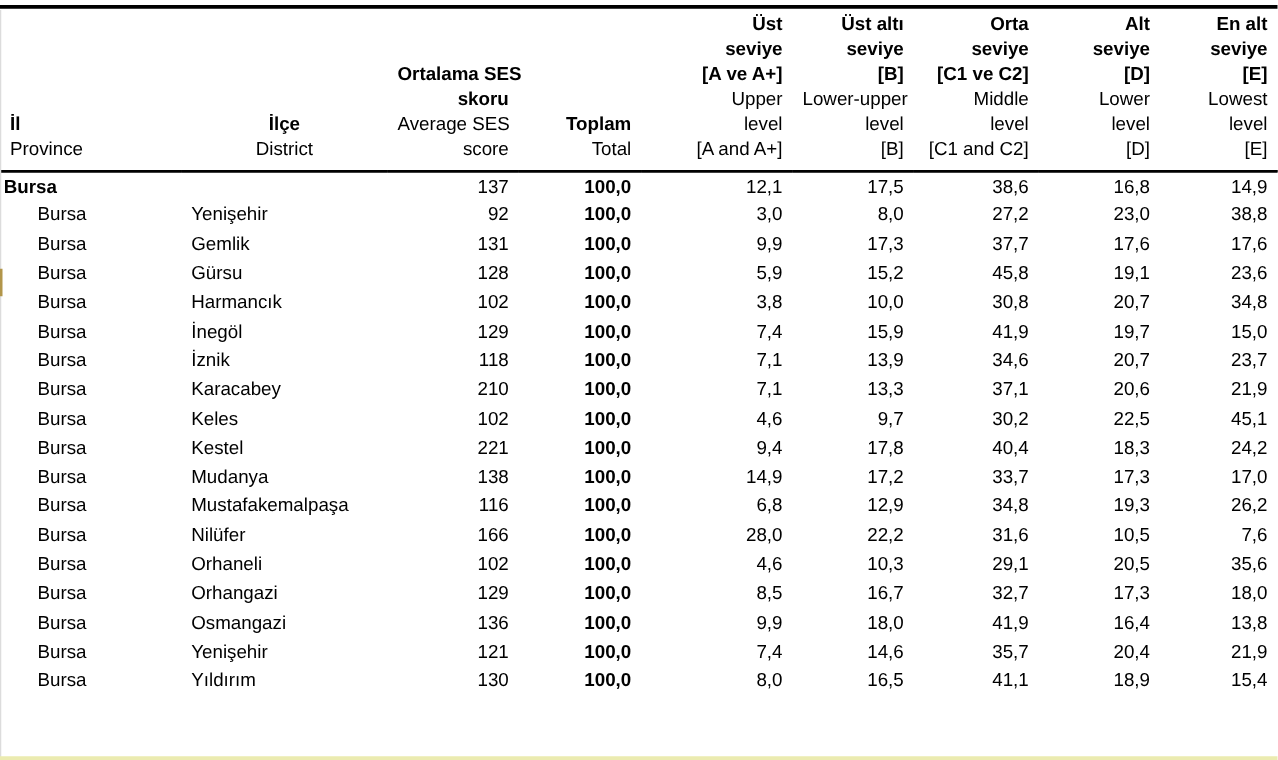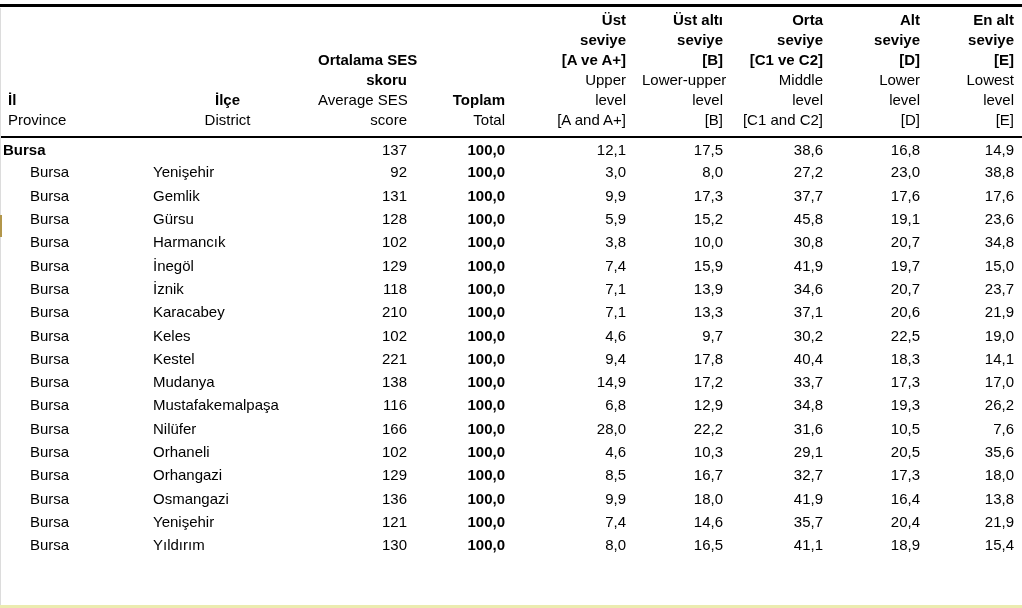--- a/index.html
+++ b/index.html
@@ -211,32 +211,32 @@
       </tr>
       <tr>
         <td class="c-il indent">Bursa</td>
         <td class="c-ilce">Keles</td>
         <td class="num">102</td>
         <td class="num bold">100,0</td>
         <td class="num">4,6</td>
         <td class="num">9,7</td>
         <td class="num">30,2</td>
         <td class="num">22,5</td>
-        <td class="num">19,0</td>
+        <td class="num">45,1</td>
       </tr>
       <tr>
         <td class="c-il indent">Bursa</td>
         <td class="c-ilce">Kestel</td>
         <td class="num">221</td>
         <td class="num bold">100,0</td>
         <td class="num">9,4</td>
         <td class="num">17,8</td>
         <td class="num">40,4</td>
         <td class="num">18,3</td>
-        <td class="num">14,1</td>
+        <td class="num">24,2</td>
       </tr>
       <tr>
         <td class="c-il indent">Bursa</td>
         <td class="c-ilce">Mudanya</td>
         <td class="num">138</td>
         <td class="num bold">100,0</td>
         <td class="num">14,9</td>
         <td class="num">17,2</td>
         <td class="num">33,7</td>
         <td class="num">17,3</td>

